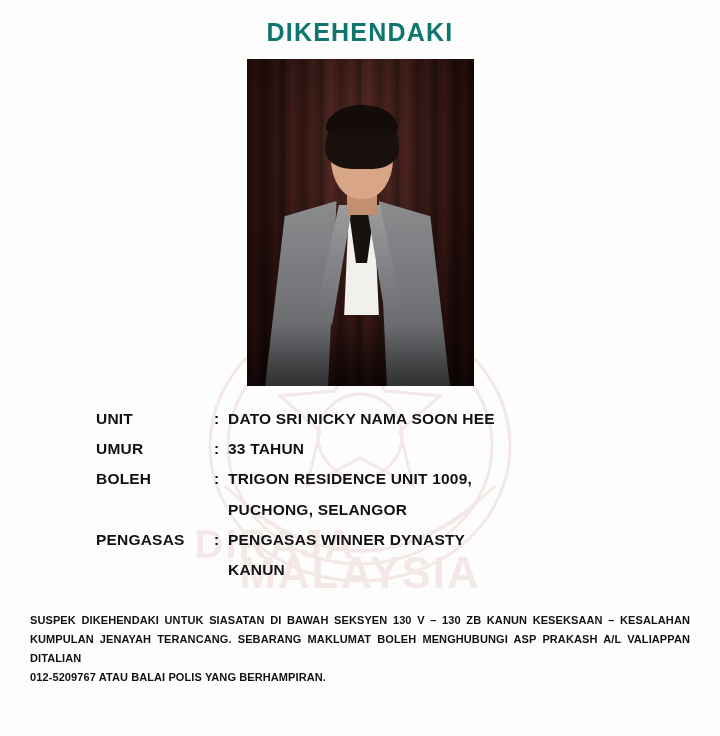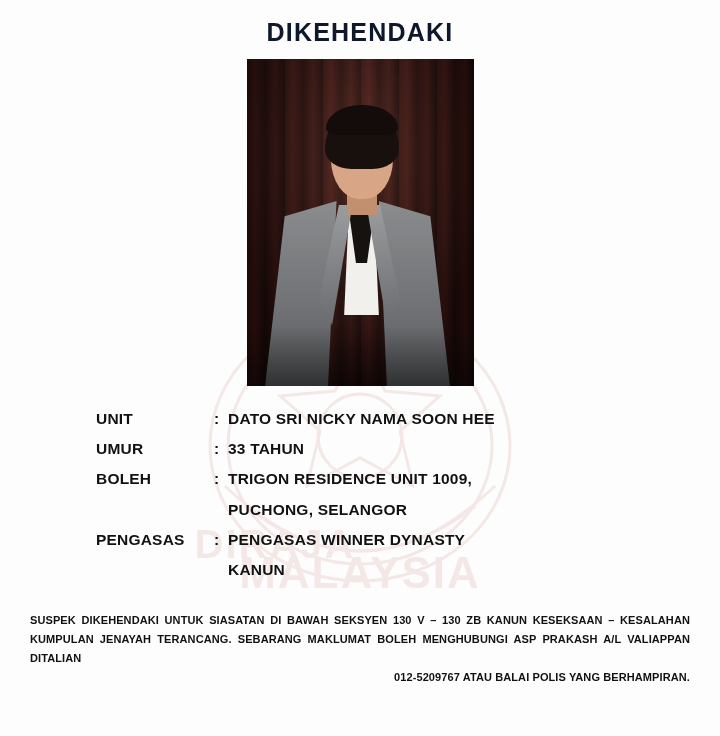--- a/index.html
+++ b/index.html
@@ -36,21 +36,21 @@
   }
   .watermark svg { width: 100%; height: 100%; display:block;}
   .content { position: relative; z-index: 2; }
 
   .title {
     text-align: center;
     font-size: 25px;
     font-weight: bold;
     letter-spacing: 1.2px;
     margin: 8px 0 12px 0;
-    color: #0f172a;
+    color: #0f766e;
   }
   .photo-wrap {
     display: flex;
     justify-content: center;
     margin-bottom: 18px;
   }
   .photo {
     width: 227px;
     height: 327px;
     position: relative;
@@ -156,21 +156,21 @@
     margin-top: 26px;
     padding: 0 4px;
     font-size: 11px;
     font-weight: bold;
     line-height: 1.72;
     text-align: justify;
     text-justify: inter-word;
     letter-spacing: 0.1px;
   }
   .notice p { margin: 0; }
-  .notice p.last { text-align: right; }
+  .notice p.last { text-align: left; }
 </style>
 </head>
 <body>
 
 <div class="poster">
 
   <div class="watermark">
     <svg viewBox="0 0 470 330" xmlns="http://www.w3.org/2000/svg">
       <g fill="none" stroke="#b03a2e" stroke-width="3">
         <ellipse cx="235" cy="150" rx="150" ry="135"></ellipse>

